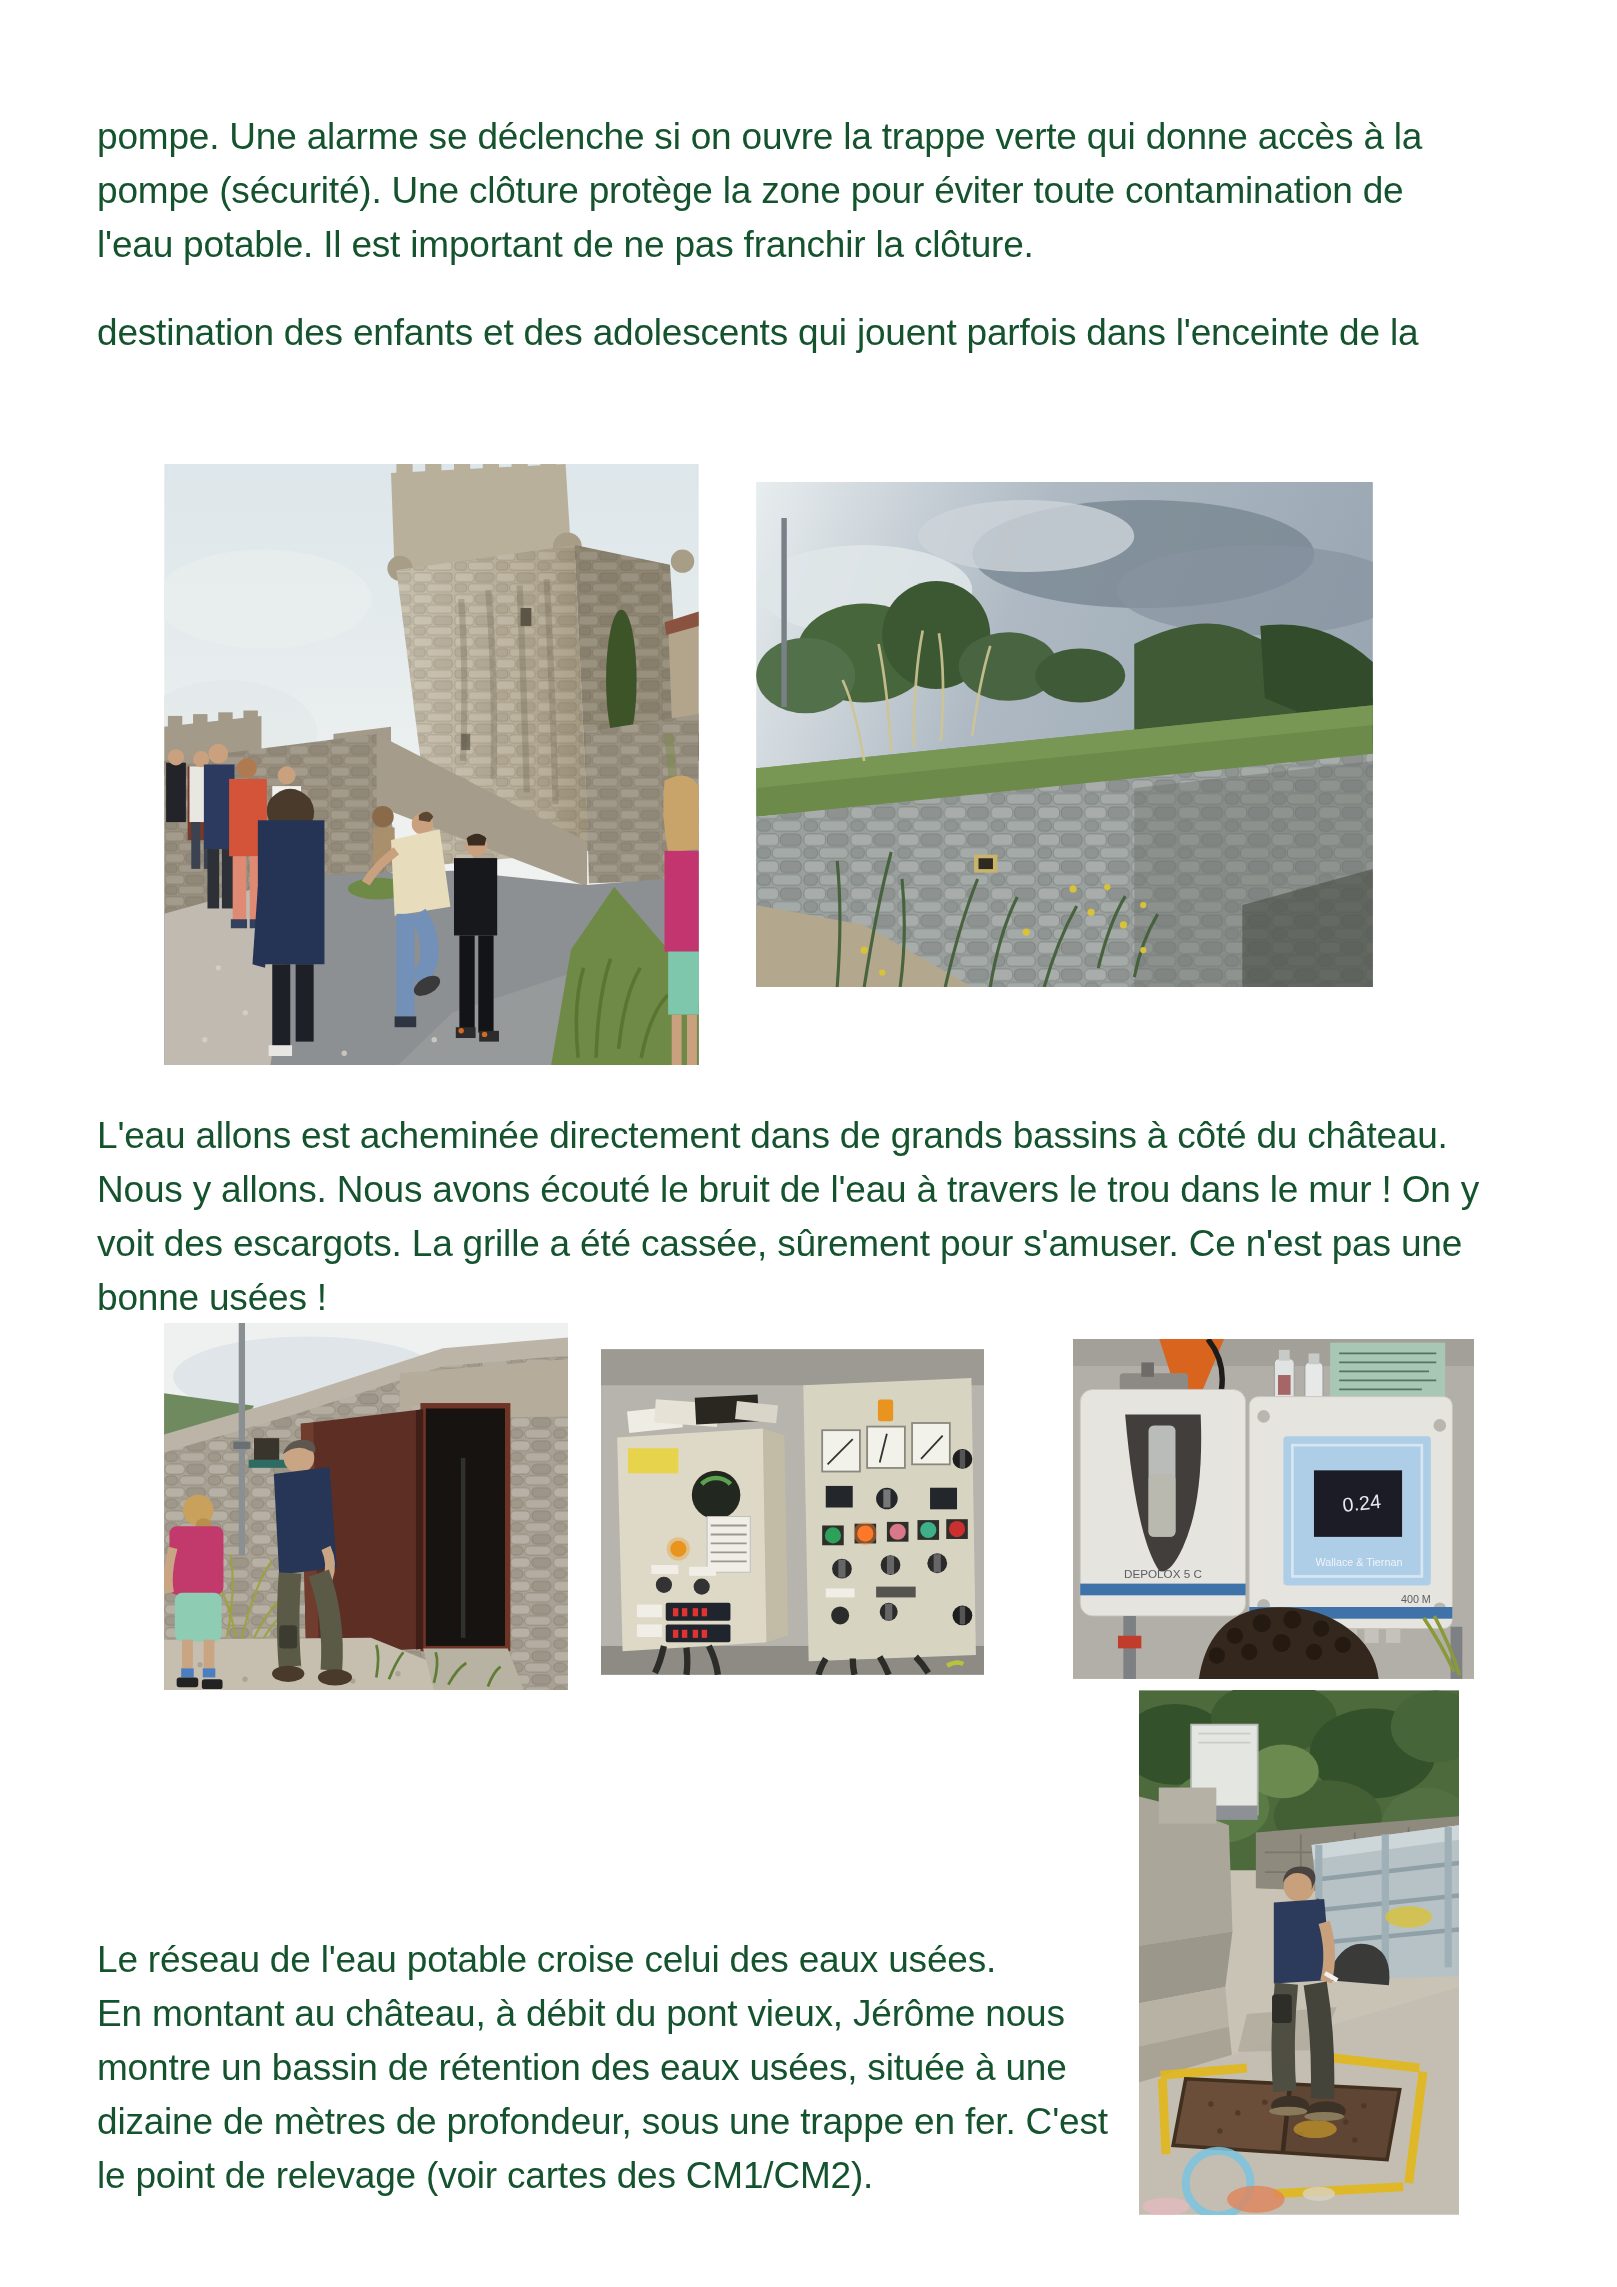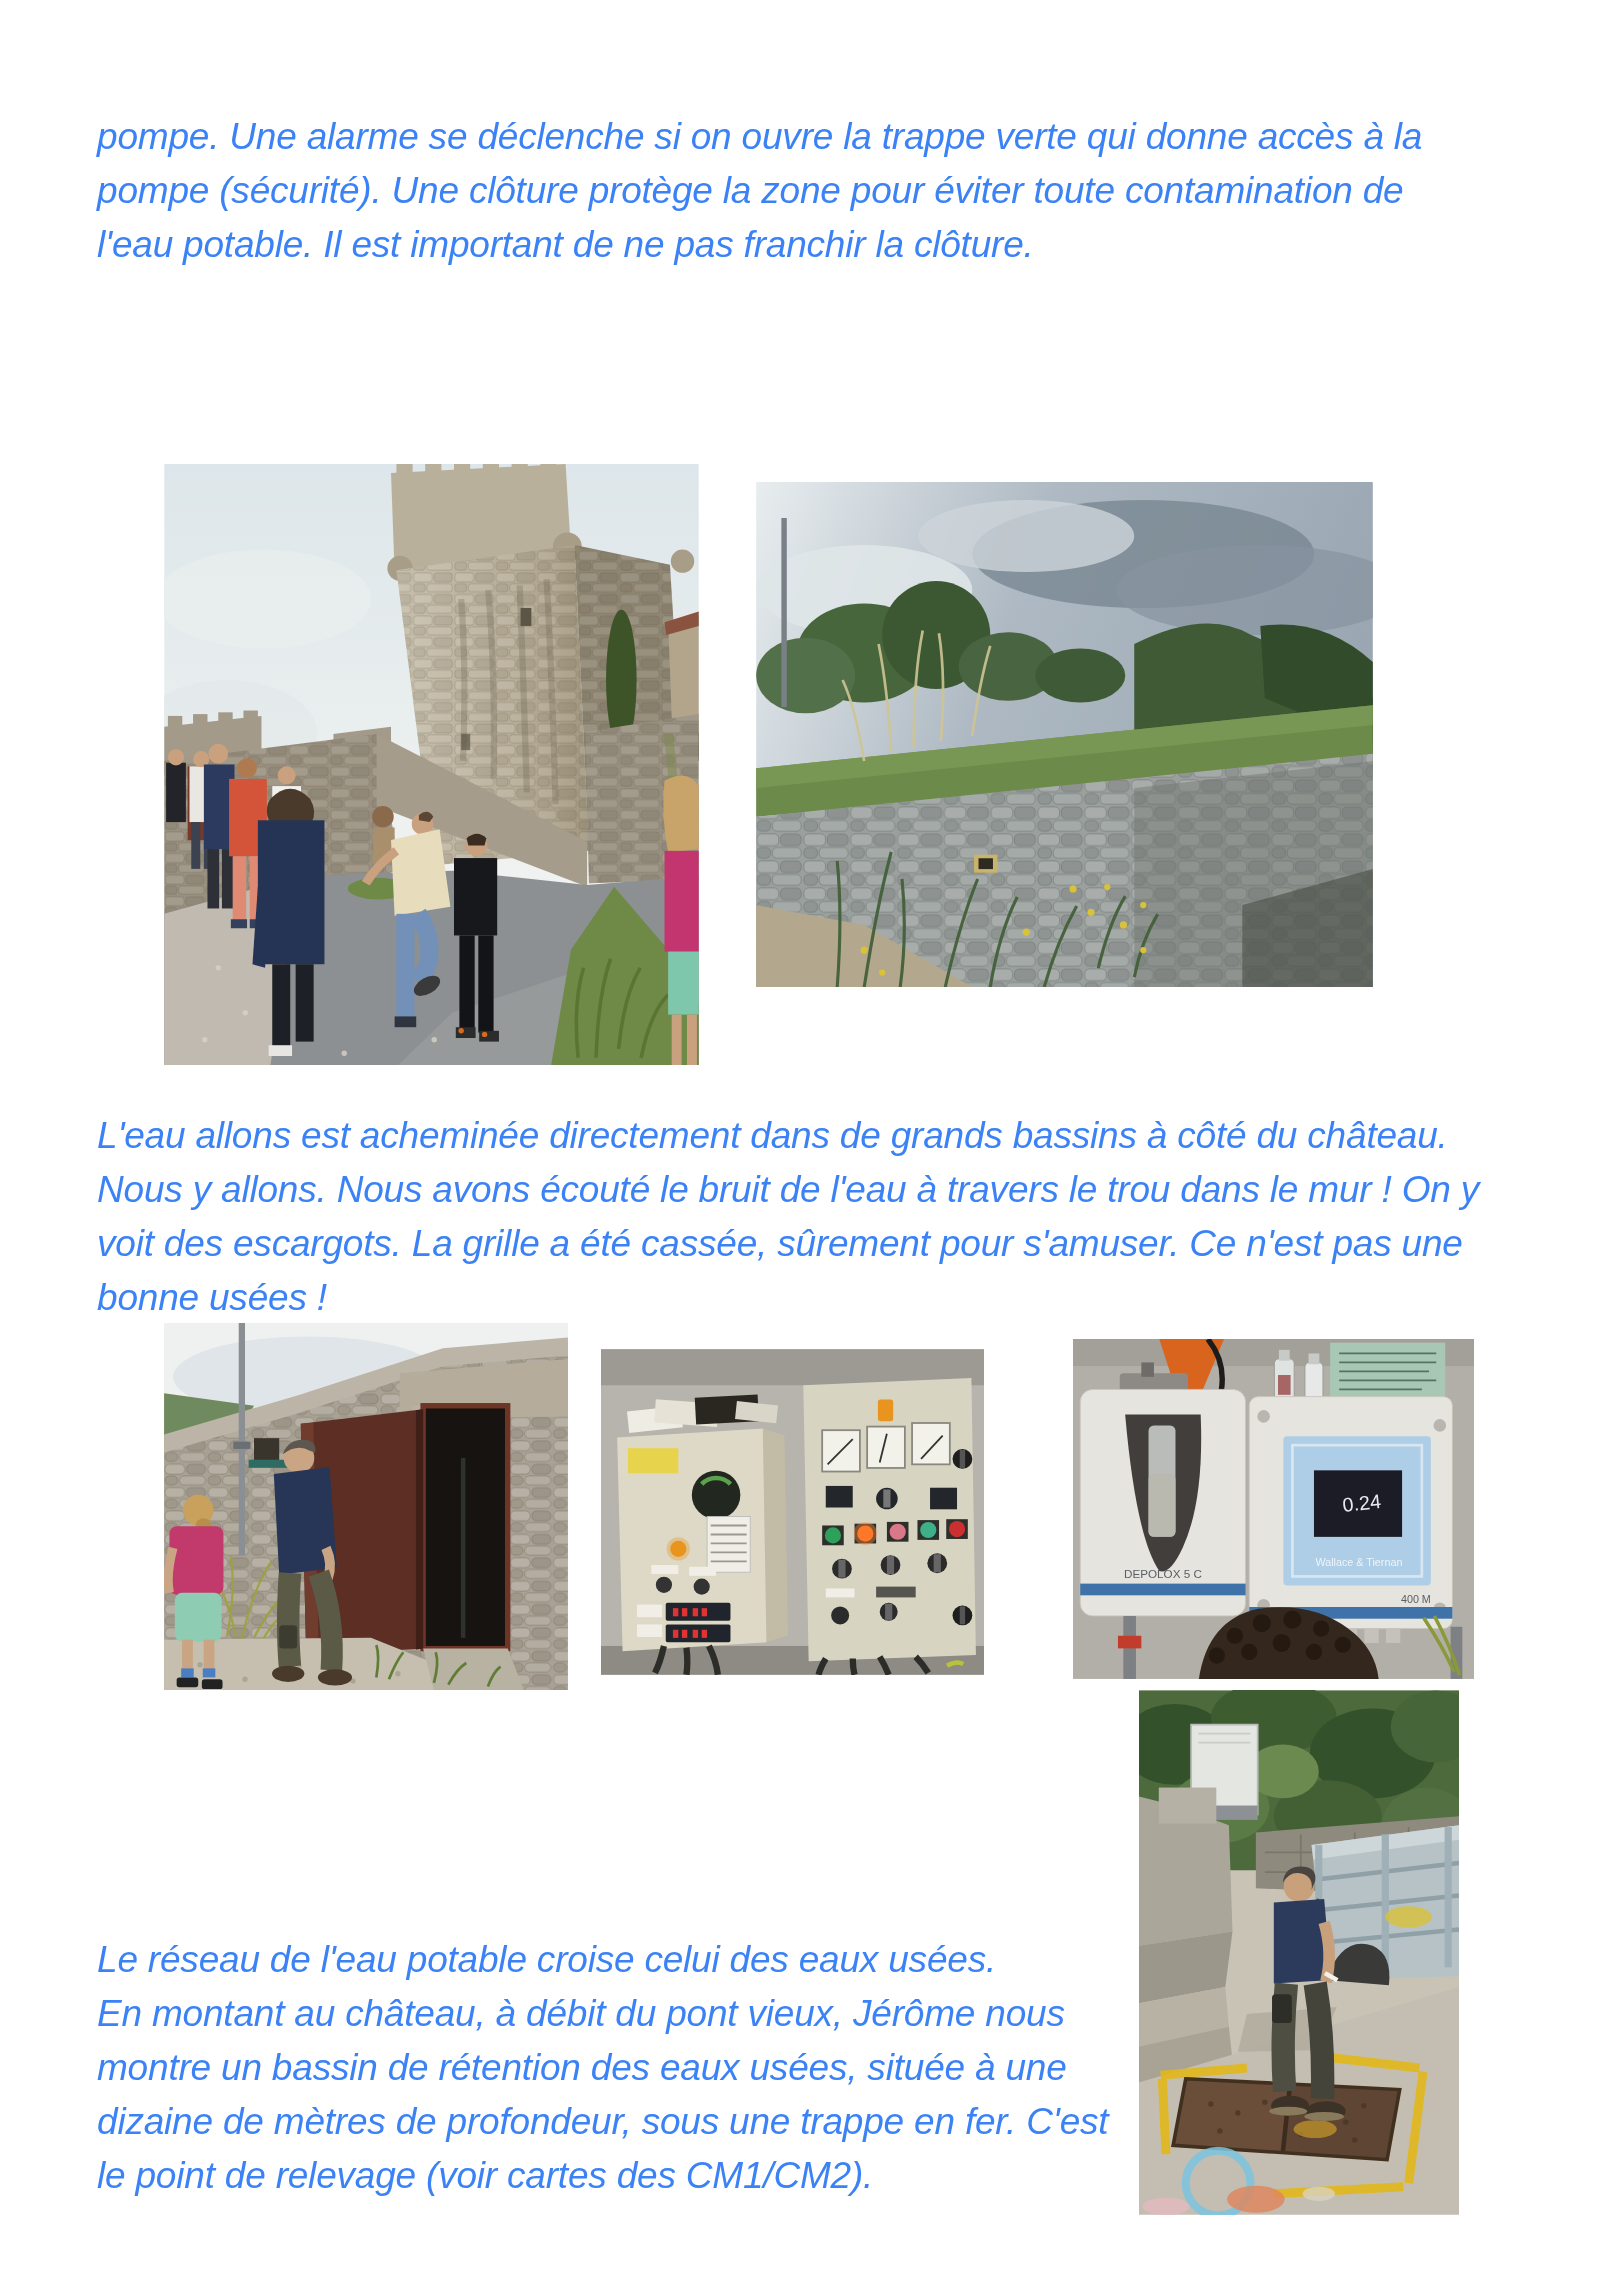--- a/index.html
+++ b/index.html
@@ -10,38 +10,38 @@
     overflow:hidden;
     font-family:"Liberation Sans", sans-serif;
     color:#000;
   }
   .para{position:absolute;left:97px;}
   .line{
     font-size:37px;
     line-height:54px;
     letter-spacing:-0.2px;
     white-space:nowrap;
-    color:#3b82f6;
-    font-style:italic;
+    color:#14532d;
   }
   .photo{position:absolute;overflow:hidden;}
   .photo svg{display:block;width:100%;height:100%;}
 </style>
 </head>
 <body>
 
 <div class="page">
 
   <div class="para" style="top:110px">
     <div class="line">pompe. Une alarme se déclenche si on ouvre la trappe verte qui donne accès à la</div>
     <div class="line">pompe (sécurité). Une clôture protège la zone pour éviter toute contamination de</div>
     <div class="line">l'eau potable. Il est important de ne pas franchir la clôture.</div>
   </div>
 
   <div class="para" style="top:306px">
+    <div class="line">destination des enfants et des adolescents qui jouent parfois dans l'enceinte de la</div>
   </div>
 
   <div class="photo" style="left:164px;top:464px;width:535px;height:601px">
     <svg viewBox="0 0 594 668" xmlns="http://www.w3.org/2000/svg">
       <defs>
         <linearGradient id="p1sky" x1="0" y1="0" x2="0" y2="1">
           <stop offset="0" stop-color="#dde6ea"></stop>
             <stop offset="0.6" stop-color="#eef1f0"></stop>
             <stop offset="1" stop-color="#f4f5f3"></stop>
         </linearGradient>

